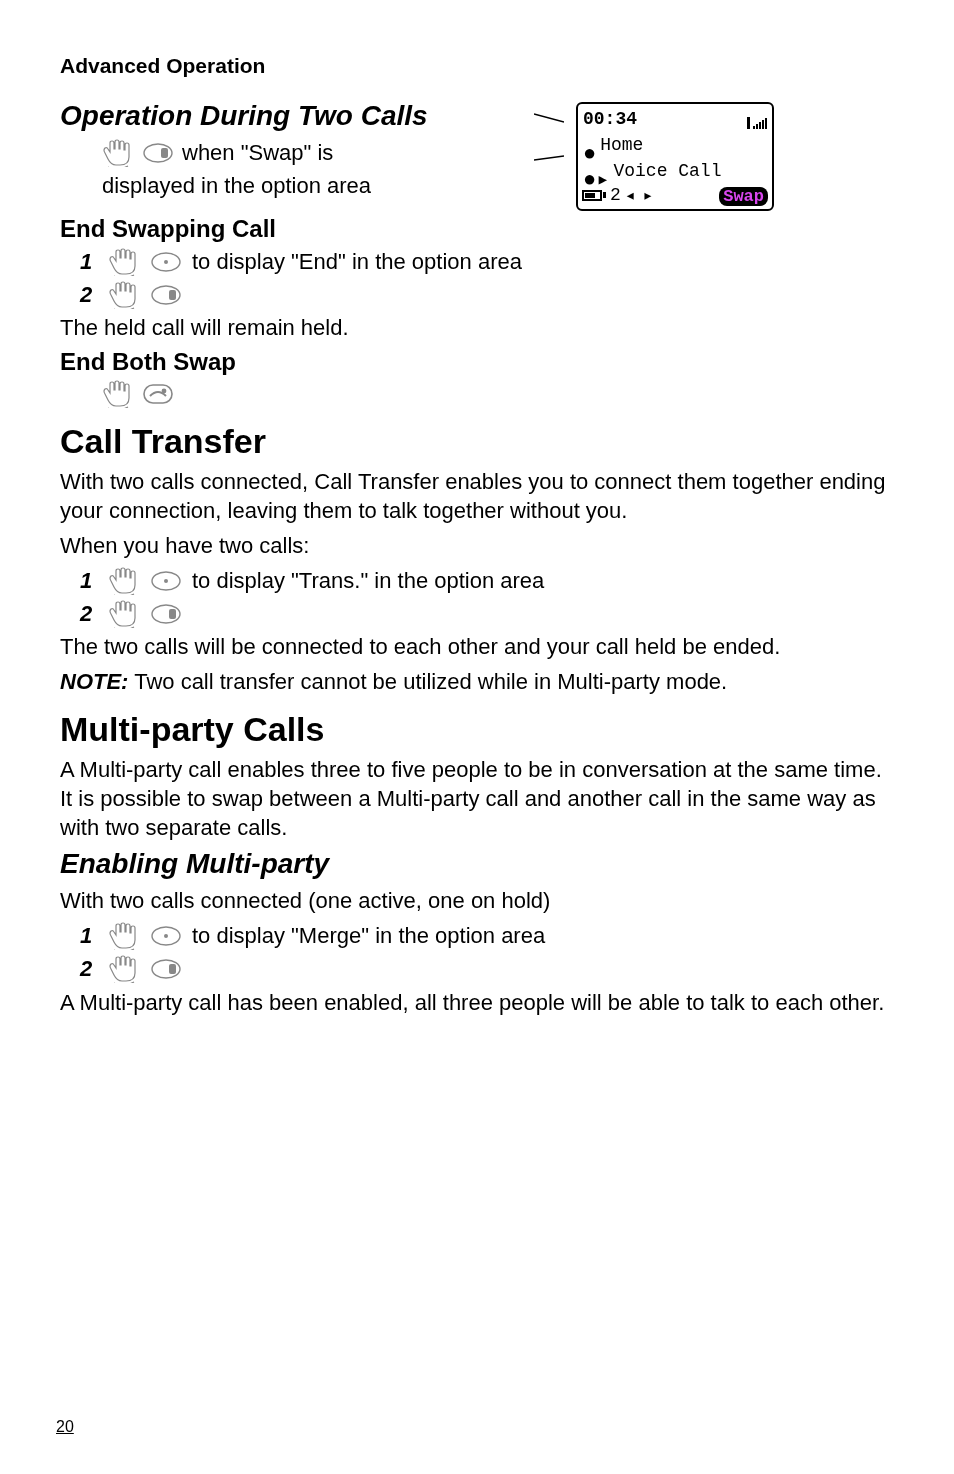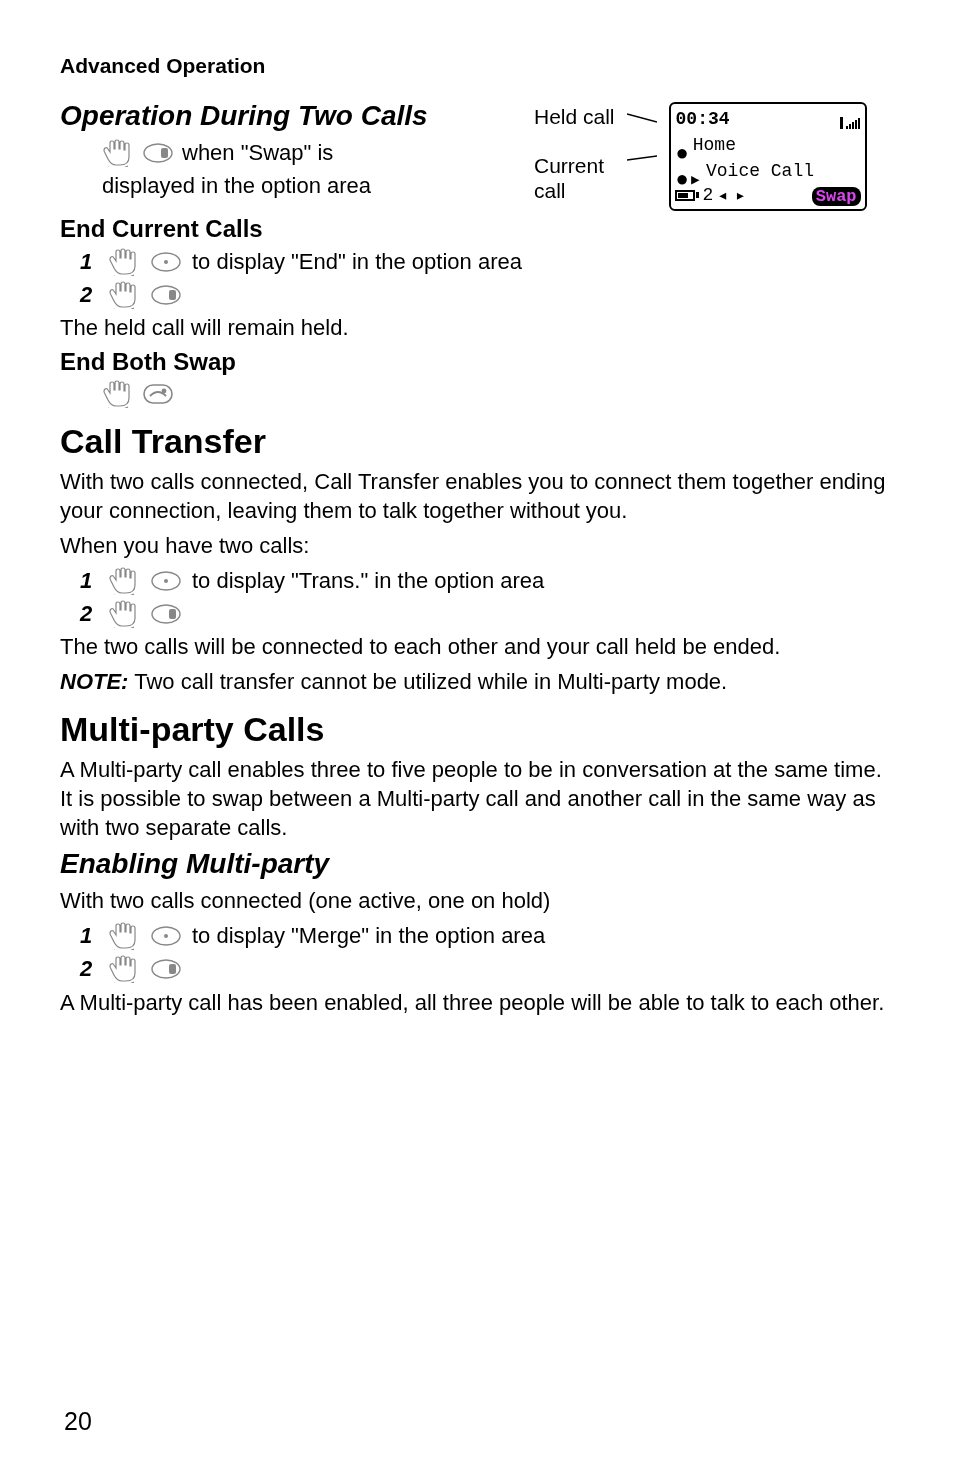--- a/index.html
+++ b/index.html
@@ -16,21 +16,21 @@
   .h2 { font-size: 28px; font-weight: bold; font-style: italic; margin-bottom: 6px; }
   .h2b { font-size: 28px; font-weight: bold; font-style: italic; margin-top: 6px; margin-bottom: 6px; }
   .h3 { font-size: 24px; font-weight: bold; margin-top: 4px; margin-bottom: 4px; }
   .h1 { font-size: 34px; font-weight: bold; margin-top: 14px; margin-bottom: 6px; }
   p, .step, .indent { font-size: 22px; line-height: 1.32; }
   p { margin-bottom: 6px; }
   .indent { padding-left: 42px; margin-bottom: 4px; display: flex; align-items: center; gap: 8px; flex-wrap: wrap; }
   .step { display: flex; align-items: center; gap: 10px; padding-left: 20px; margin-bottom: 4px; }
   .stepnum { font-weight: bold; font-style: italic; width: 18px; }
   .note-label { font-weight: bold; font-style: italic; }
-  .pagenum { position: absolute; bottom: 38px; left: 64px; font-size: 25px; }
+  .pagenum { position: absolute; bottom: 38px; left: 56px; font-size: 16px; text-decoration: underline; }
 
   
   .icon { display: inline-flex; align-items: center; justify-content: center; vertical-align: middle; }
   svg { display: block; }
 
   
   .screen-block { display: flex; align-items: flex-start; gap: 12px; margin-top: 2px; }
   .labels { font-size: 21px; line-height: 1.2; text-align: left; }
   .labels .lbl1 { margin-bottom: 24px; margin-top: 2px; }
   .screen {
@@ -104,25 +104,20 @@
         </span>
       <span>when "Swap" is</span>
     </div>
     <div class="indent" style="padding-left:42px;">
       <span>displayed in the option area</span>
     </div>
   </div>
 
   <div class="top-right">
     <div class="screen-block">
-      <div class="labels">
-        <div class="lbl1">Held call</div>
-        <div>Current</div>
-        <div>call</div>
-      </div>
       <svg width="30" height="100">
         <line x1="0" y1="12" x2="30" y2="20" stroke="#000" stroke-width="1.5"></line>
         <line x1="0" y1="58" x2="30" y2="54" stroke="#000" stroke-width="1.5"></line>
       </svg>
       <div class="screen">
         <div class="screen-row topbar">
           <span>00:34</span>
           <span class="sigbars">
             <span style="height:12px;width:3px;"></span>
             <span style="background:none;width:1px"></span>
@@ -150,21 +145,21 @@
             <span>2</span>
             <span class="arrow-lr">◂ ▸</span>
           </span>
           <span class="swap-badge">Swap</span>
         </div>
       </div>
     </div>
   </div>
 </div>
 
-<div class="h3">End Current Calls</div>
+<div class="h3">End Swapping Call</div>
 <div class="step">
   <span class="stepnum">1</span>
   <span class="icon">
       <svg width="32" height="28">
         <use href="#hand-icon-g"></use>
       </svg>
     </span>
   <span class="icon">
       <svg width="32" height="22">
         <use href="#nav-ring-g"></use>

